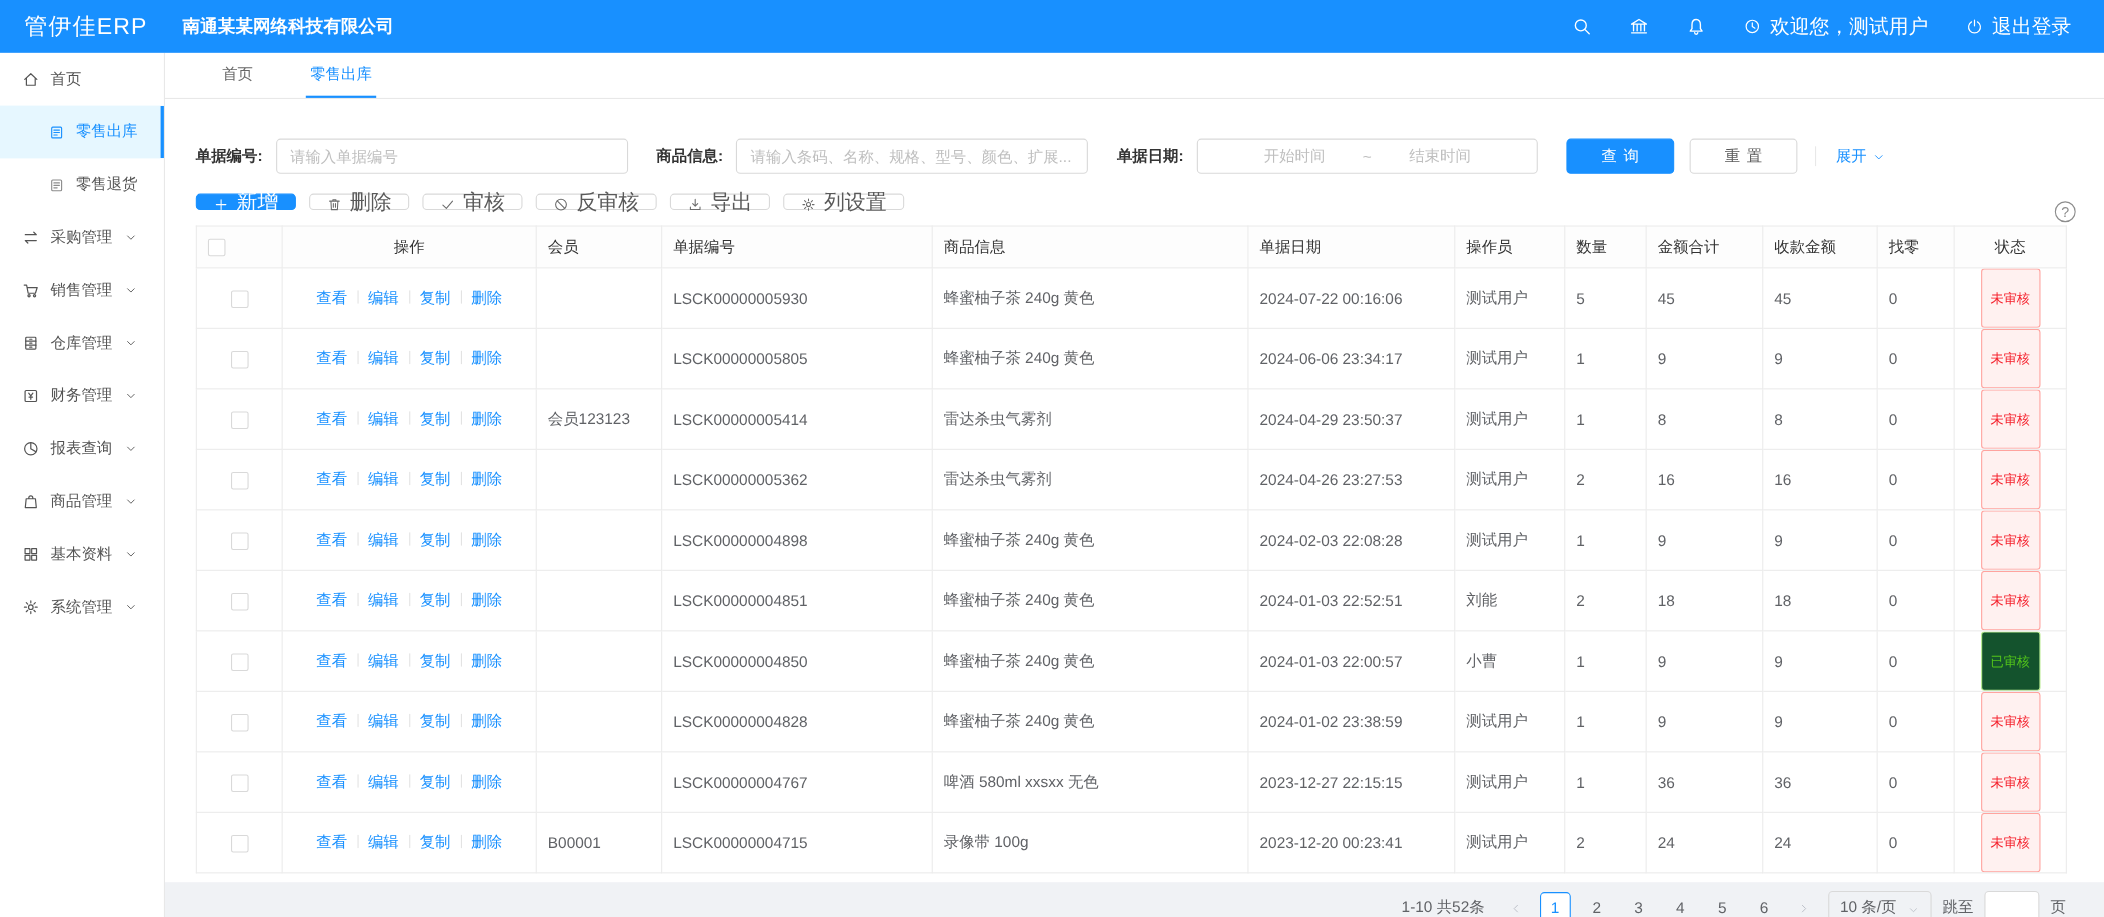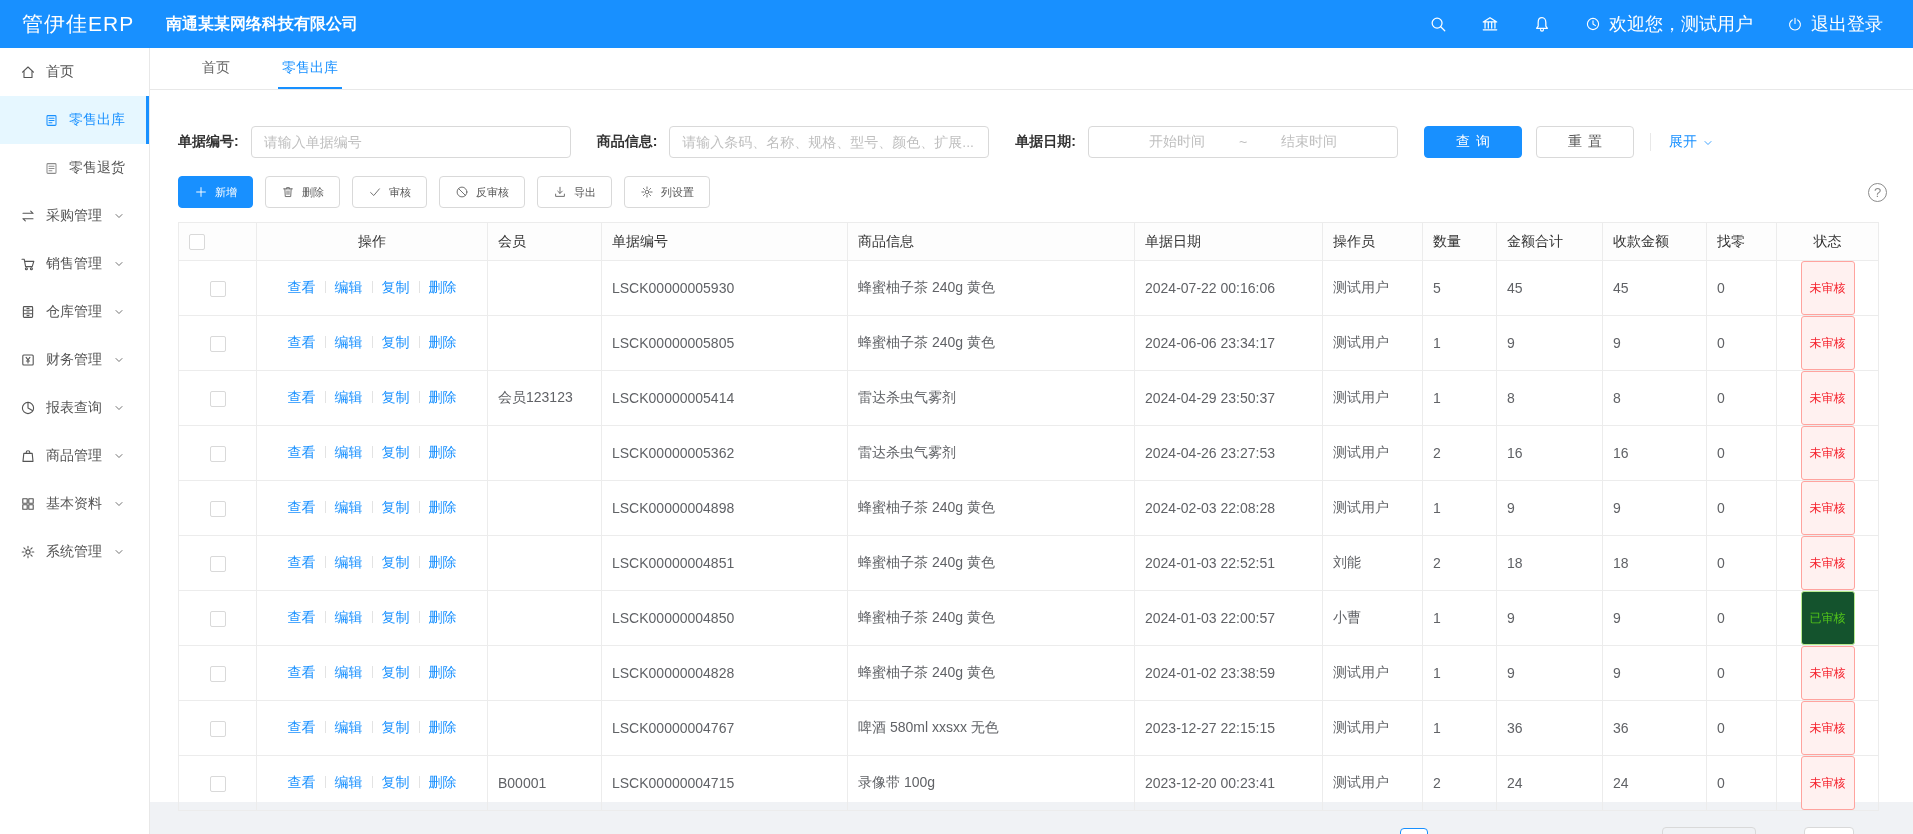--- a/index.html
+++ b/index.html
@@ -57,22 +57,22 @@
   .date-range { width:310px; height:32px; border:1px solid #d9d9d9; border-radius:4px; display:flex;
     align-items:center; justify-content:center; gap:34px; color:#bfbfbf; cursor:pointer; margin-right:26px; }
   .btn { height:32px; padding:0 25px; border:1px solid #d9d9d9; border-radius:4px; background:#fff;
     color:#595959; font-size:14px; cursor:pointer; letter-spacing:6px; text-indent:6px; font-family:inherit; }
   .btn-primary { background:var(--primary); border-color:var(--primary); color:#fff; margin-right:14px; }
   .expand-link { margin-left:16px; padding-left:18px; border-left:1px solid #e8e8e8; color:var(--primary);
     display:flex; align-items:center; gap:5px; cursor:pointer; }
   .expand-link .ic { width:12px; height:12px; }
 
   .toolbar { margin-top:18px; display:flex; align-items:center; gap:12px; position:relative; }
-  .tbtn { height:32px; padding:0 15px; display:inline-flex; align-items:center; gap:7px;
-    border:1px solid #d9d9d9; border-radius:4px; background:#fff; color:#595959; font-size:11px;
+  .tbtn { height:15px; padding:0 15px; display:inline-flex; align-items:center; gap:7px;
+    border:1px solid #d9d9d9; border-radius:4px; background:#fff; color:#595959; font-size:19px;
     cursor:pointer; font-family:inherit; }
   .tbtn .ic { width:14px; height:14px; color:#6b6b6b; }
   .tbtn.primary { background:var(--primary); border-color:var(--primary); color:#fff; }
   .tbtn.primary .ic { color:#fff; }
   .help { position:absolute; right:-2px; top:7px; width:19px; height:19px; border:1px solid #8c8c8c;
     border-radius:50%; color:#8c8c8c; font-size:13px; display:flex; align-items:center; justify-content:center;
     cursor:pointer; }
 
   
   table.grid { margin-top:14px; width:1700px; border-collapse:collapse; table-layout:fixed; }

